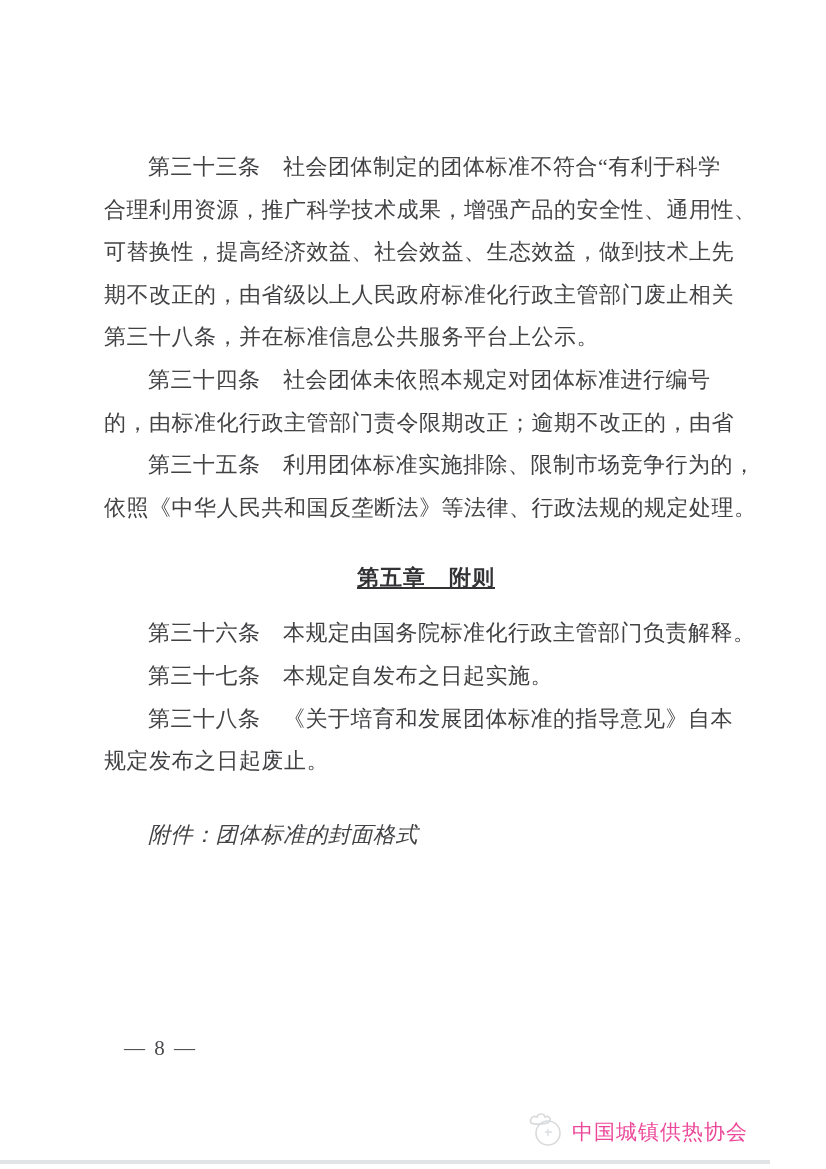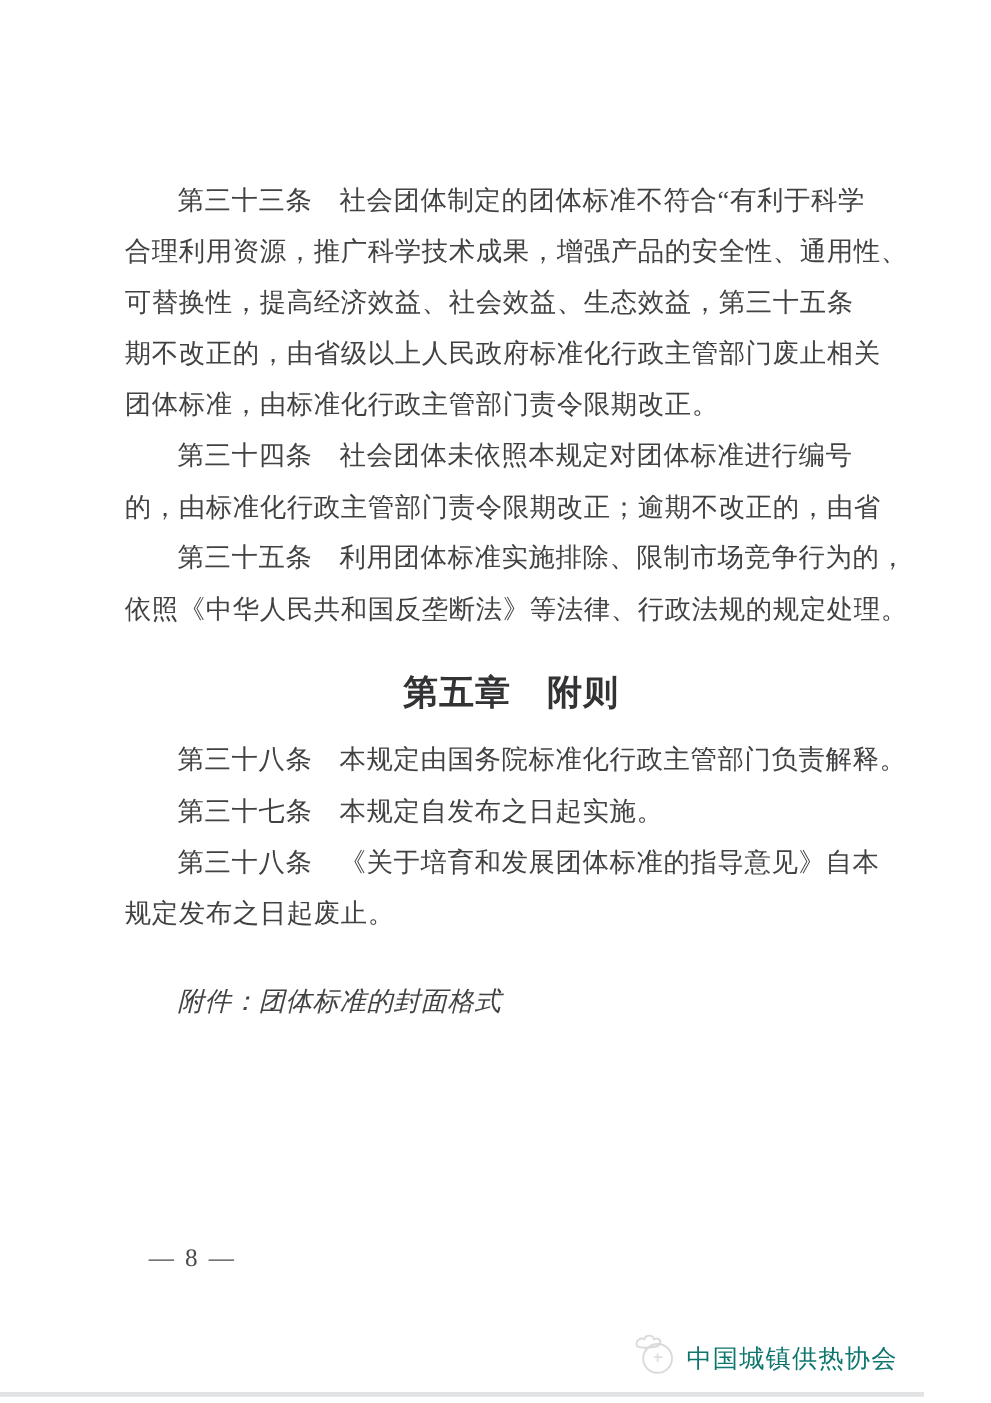--- a/index.html
+++ b/index.html
@@ -34,23 +34,24 @@
   .doc-line.first-line {
     padding-left: 44px; 
   }
   .chapter-heading {
     margin-top: 27px;
     margin-bottom: 12px;
     height: 44px;
     line-height: 44px;
     text-align: center;
     font-weight: bold;
-    font-size: 29px;
+    font-size: 22px;
     color: #333336;
     letter-spacing: 1px;
+    text-decoration: underline;
   }
   [data-name="attachment-note"] { margin-top: 31px; font-style: italic; }
   .page-number {
     position: absolute;
     left: 124px;
     top: 1036px;
     font-size: 21px;
     color: #4a4a4e;
     letter-spacing: 2px;
   }
@@ -58,21 +59,21 @@
     position: absolute;
     right: 22px;
     bottom: 16px;
     display: flex;
     align-items: center;
     gap: 7px;
   }
   .footer-org {
     font-family: "Liberation Sans", "DejaVu Sans", sans-serif;
     font-size: 21px;
-    color: #0f766e;
+    color: #ec4899;
     letter-spacing: 1px;
   }
   .logo-icon { display: inline-block; }
   .bottom-rule {
     position: absolute;
     left: 0;
     right: 0;
     bottom: 5px;
     height: 4px;
     background: #e1e3e5;
@@ -80,35 +81,35 @@
 </style>
 </head>
 <body>
 
 <div class="page" data-name="document-page">
 
   <div class="doc-body" data-name="document-body">
       <div class="paragraph" data-name="article-33">
         <div class="doc-line first-line" data-name="article-33-line-1">第三十三条　社会团体制定的团体标准不符合“有利于科学</div>
         <div class="doc-line" data-name="article-33-line-2">合理利用资源，推广科学技术成果，增强产品的安全性、通用性、</div>
-        <div class="doc-line" data-name="article-33-line-3">可替换性，提高经济效益、社会效益、生态效益，第三十五条</div>
+        <div class="doc-line" data-name="article-33-line-3">可替换性，提高经济效益、社会效益、生态效益，做到技术上先</div>
         <div class="doc-line" data-name="article-33-line-5">期不改正的，由省级以上人民政府标准化行政主管部门废止相关</div>
-        <div class="doc-line" data-name="article-33-line-6">团体标准，由标准化行政主管部门责令限期改正。</div>
+        <div class="doc-line" data-name="article-33-line-6">第三十八条，并在标准信息公共服务平台上公示。</div>
       </div>
       <div class="paragraph" data-name="article-34">
         <div class="doc-line first-line" data-name="article-34-line-1">第三十四条　社会团体未依照本规定对团体标准进行编号</div>
         <div class="doc-line" data-name="article-34-line-2">的，由标准化行政主管部门责令限期改正；逾期不改正的，由省</div>
       </div>
       <div class="paragraph" data-name="article-35">
         <div class="doc-line first-line" data-name="article-35-line-1">第三十五条　利用团体标准实施排除、限制市场竞争行为的，</div>
         <div class="doc-line" data-name="article-35-line-2">依照《中华人民共和国反垄断法》等法律、行政法规的规定处理。</div>
       </div>
       <div class="chapter-heading" data-name="chapter-5-heading">第五章　附则</div>
       <div class="paragraph" data-name="article-36">
-        <div class="doc-line first-line" data-name="article-36-line-1">第三十八条　本规定由国务院标准化行政主管部门负责解释。</div>
+        <div class="doc-line first-line" data-name="article-36-line-1">第三十六条　本规定由国务院标准化行政主管部门负责解释。</div>
       </div>
       <div class="paragraph" data-name="article-37">
         <div class="doc-line first-line" data-name="article-37-line-1">第三十七条　本规定自发布之日起实施。</div>
       </div>
       <div class="paragraph" data-name="article-38">
         <div class="doc-line first-line" data-name="article-38-line-1">第三十八条　《关于培育和发展团体标准的指导意见》自本</div>
         <div class="doc-line" data-name="article-38-line-2">规定发布之日起废止。</div>
       </div>
       <div class="paragraph" data-name="attachment-note">
         <div class="doc-line first-line" data-name="attachment-note-line-1">附件：团体标准的封面格式</div>

